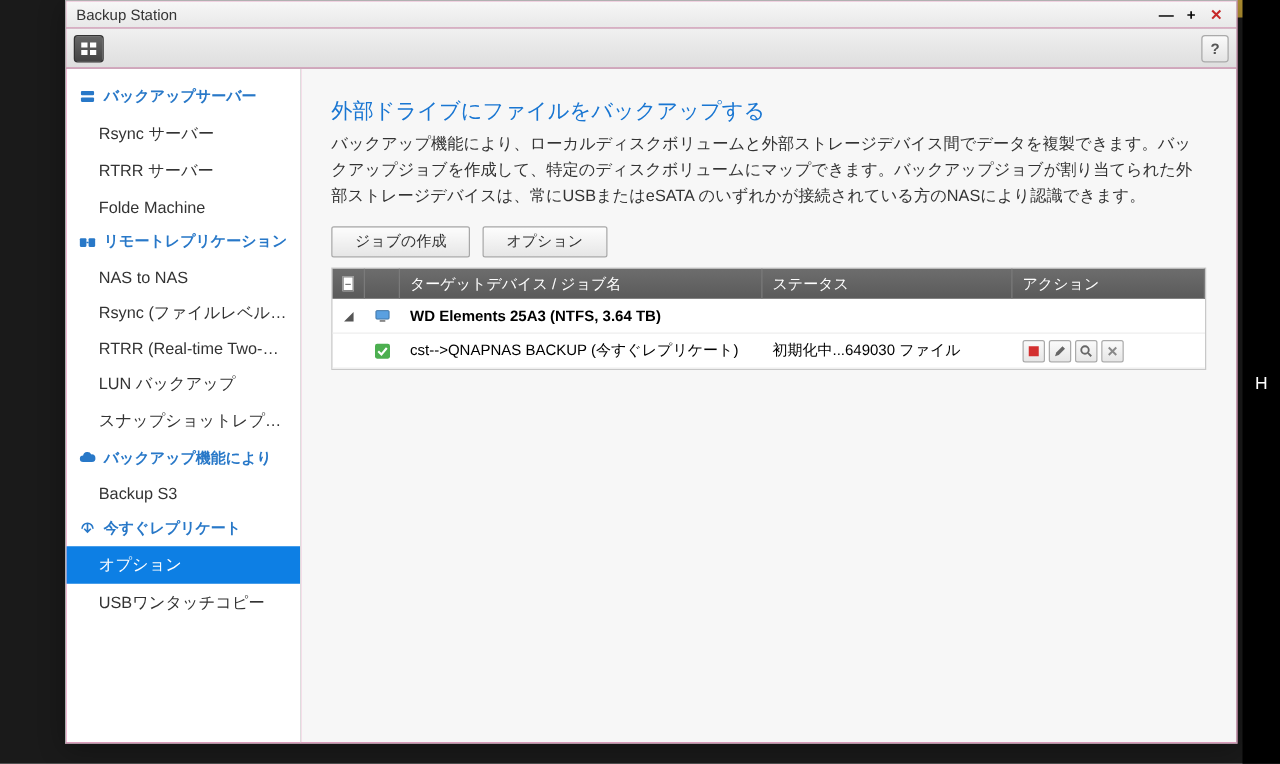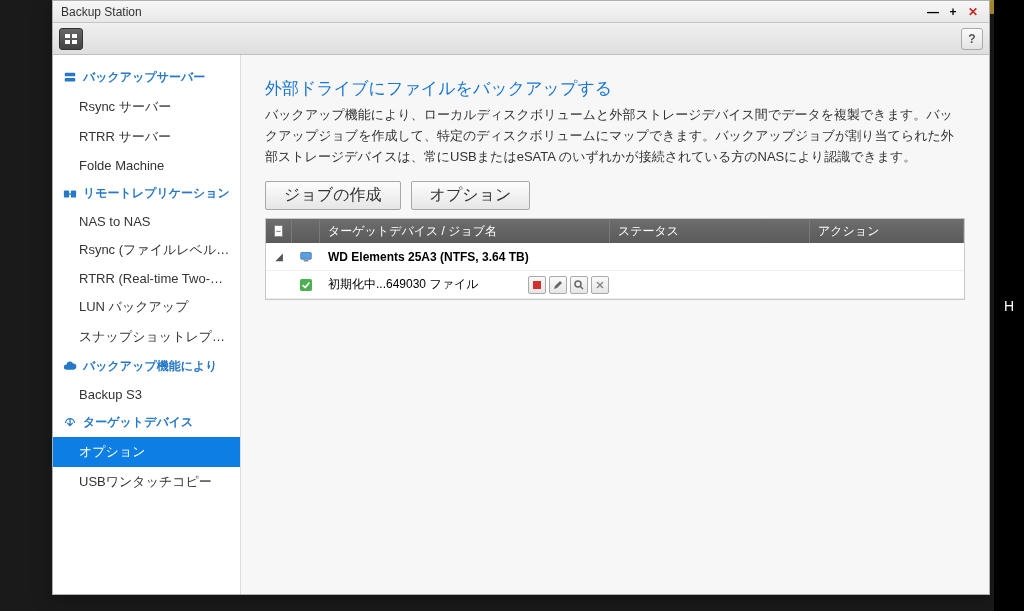--- a/index.html
+++ b/index.html
@@ -119,21 +119,21 @@
       color: #333;
       line-height: 1.6;
       margin-bottom: 14px;
     }
     .btn-row { display: flex; gap: 10px; margin-bottom: 8px; }
     .btn {
       background: linear-gradient(#fdfdfd,#e6e6e6);
       border: 1px solid #a8a8a8;
       border-radius: 2px;
       padding: 3px 18px;
-      font-size: 16px;
+      font-size: 12px;
       cursor: pointer;
       color: #333;
     }
     .grid {
       border: 1px solid #c8c8c8;
       background: #fff;
     }
     .grid-header {
       display: flex;
       background: linear-gradient(#6d6d6d,#5a5a5a);
@@ -282,21 +282,21 @@
             <path d="M4 11a3 3 0 010-6 4 4 0 017.5-1A3 3 0 0112 11z"></path>
           </svg>
         <span>バックアップ機能により</span>
       </div>
       <div class="sidebar-item">Backup S3</div>
 
       <div class="sidebar-section">
         <svg viewBox="0 0 16 16">
             <path d="M3 8a5 5 0 0110 0M8 3v7m-3-2l3 3 3-3" stroke="#2878c8" stroke-width="1.5" fill="none"></path>
           </svg>
-        <span>ターゲットデバイス</span>
+        <span>今すぐレプリケート</span>
       </div>
       <div class="sidebar-item selected">オプション</div>
       <div class="sidebar-item">USBワンタッチコピー</div>
     </div>
 
     <div class="main">
       <h2 class="page-title">外部ドライブにファイルをバックアップする</h2>
       <p class="page-desc">バックアップ機能により、ローカルディスクボリュームと外部ストレージデバイス間でデータを複製できます。バックアップジョブを作成して、特定のディスクボリュームにマップできます。バックアップジョブが割り当てられた外部ストレージデバイスは、常にUSBまたはeSATA のいずれかが接続されている方のNASにより認識できます。</p>
 
       <div class="btn-row">
@@ -331,20 +331,21 @@
         </div>
 
         <div class="grid-row">
           <div class="grid-cell col-expand"></div>
           <div class="grid-cell col-icon">
             <svg class="job-icon" viewBox="0 0 14 14">
                 <rect x="0" y="0" width="14" height="14" rx="2" fill="#4caf50"></rect>
                 <path d="M3 7l3 3 5-6" stroke="#fff" stroke-width="2" fill="none"></path>
               </svg>
           </div>
+          <div class="grid-cell col-name">cst--&gt;QNAPNAS BACKUP (今すぐレプリケート)</div>
           <div class="grid-cell col-status">初期化中...649030 ファイル</div>
           <div class="grid-cell col-action">
             <div class="action-icons">
               <span class="action-icon">
                   <svg width="10" height="10" viewBox="0 0 10 10">
                     <rect x="1" y="1" width="8" height="8" fill="#d32f2f"></rect>
                   </svg>
                 </span>
               <span class="action-icon">
                   <svg width="10" height="10" viewBox="0 0 10 10">

